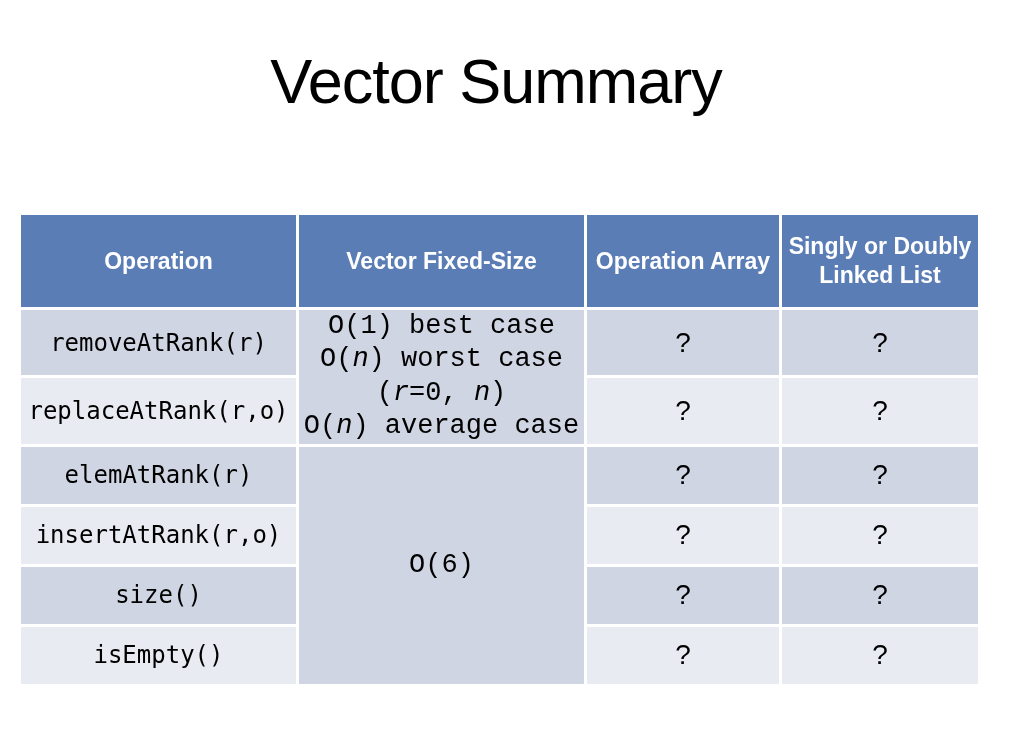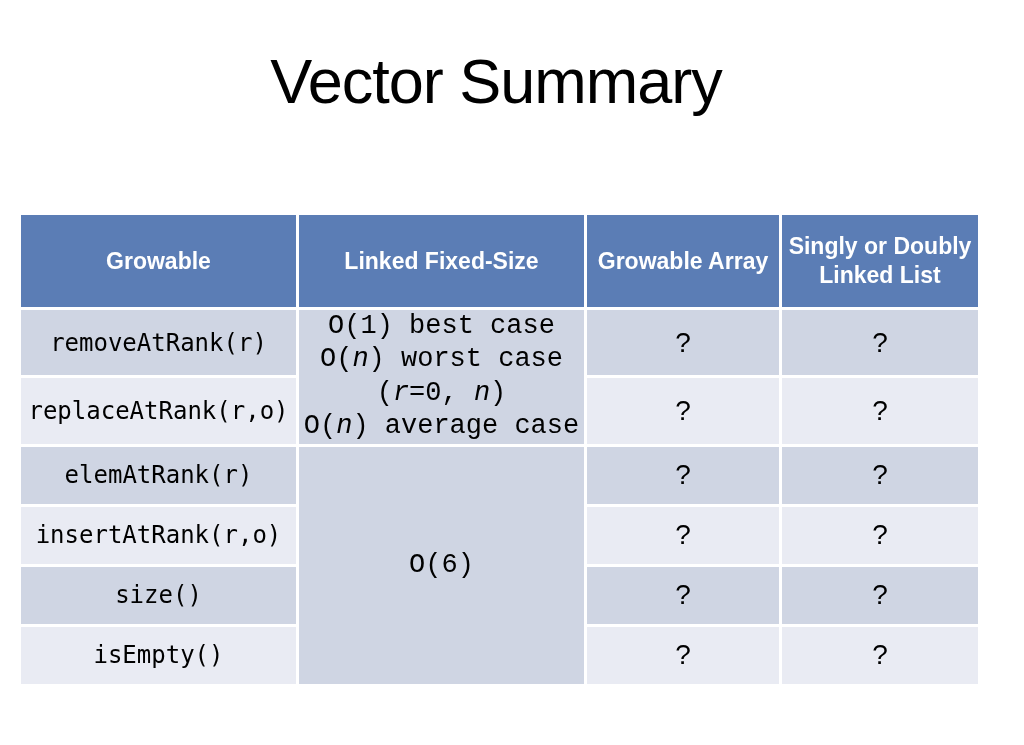--- a/index.html
+++ b/index.html
@@ -87,23 +87,23 @@
 
 <table class="summary-table">
   <colgroup>
     <col style="width:275px">
     <col style="width:285px">
     <col style="width:192px">
     <col style="width:196px">
   </colgroup>
   <tbody>
       <tr>
-    <th>Growable</th>
-    <th>Linked Fixed-Size</th>
-    <th>Growable Array</th>
+    <th>Operation</th>
+    <th>Vector Fixed-Size</th>
+    <th>Operation Array</th>
     <th>Singly or Doubly<br>Linked List</th>
   </tr>
   <tr class="data-row">
     <td class="op-cell band-dark">removeAtRank(r)</td>
     <td class="complexity-cell band-dark" rowspan="2">O(1) best case<br>O(<i>n</i>) worst case (<i>r</i>=0, <i>n</i>)<br>O(<i>n</i>) average case</td>
     <td class="question-cell band-dark">?</td>
     <td class="question-cell band-dark">?</td>
   </tr>
   <tr class="data-row">
     <td class="op-cell band-light">replaceAtRank(r,o)</td>

